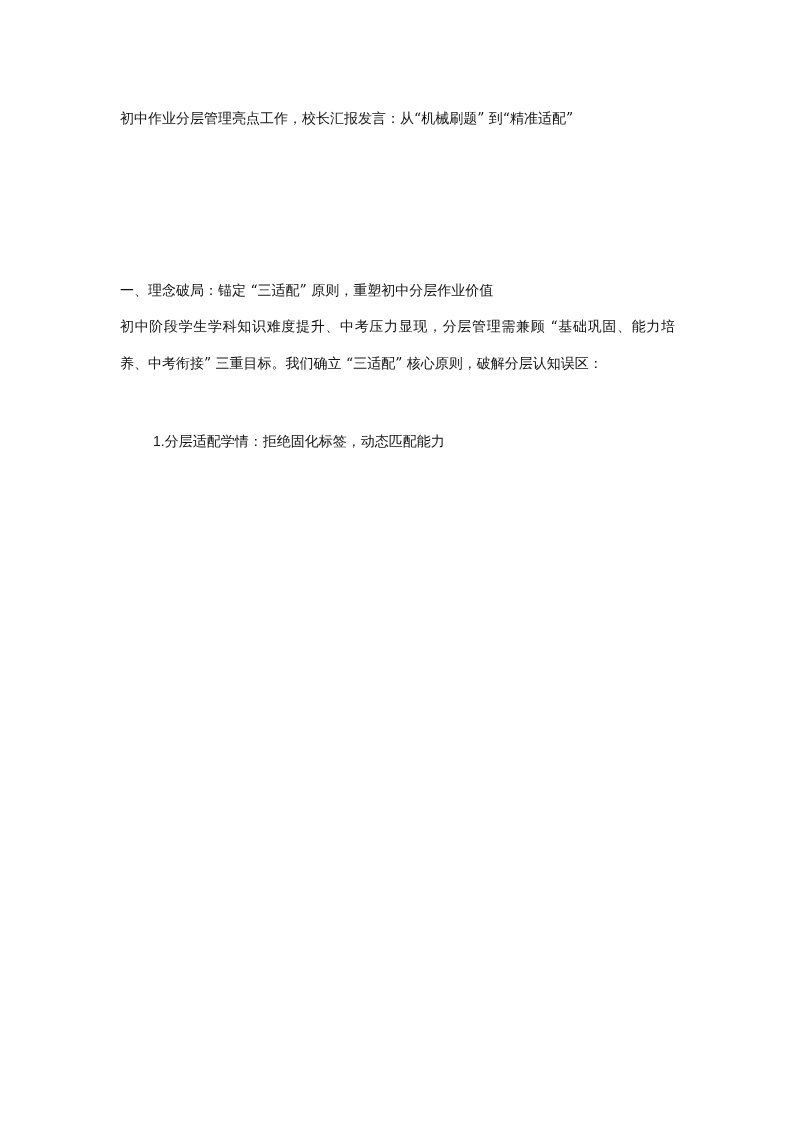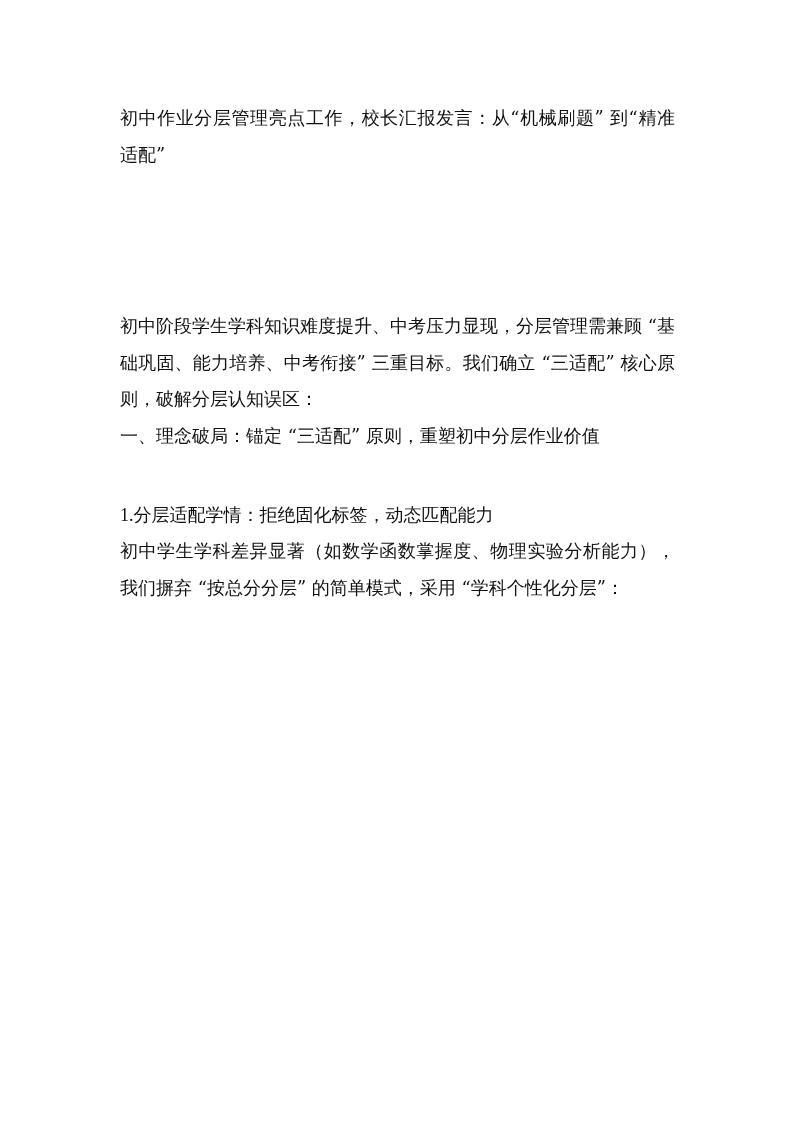--- a/index.html
+++ b/index.html
@@ -15,40 +15,40 @@
       font-family: "DejaVu Serif", "Liberation Serif", serif;
       color: #111111;
     }
     .page {
       position: absolute;
       left: 120px;
       top: 100px;
       width: 555px;
     }
     .para {
-      font-size: 18px;
+      font-size: 14px;
       line-height: 36.6px;
       margin: 0;
       text-align: justify;
       text-justify: inter-character;
     }
     .gap-1 { height: 45px; }
     .gap-2 { height: 45px; }
     .gap-3 { height: 45px; }
     .gap-4 { height: 42px; }
     .numbered {
-      font-family: Liberation Serif, serif;
+      font-family: Liberation Sans, sans-serif;
+      margin-left: 33px;
     }
   </style>
 </head>
 <body>
 
 <div class="page">
   <p class="para">初中作业分层管理亮点工作，校长汇报发言：从“机械刷题” 到“精准适配”</p>
   <div class="gap-1"></div>
   <div class="gap-2"></div>
   <div class="gap-3"></div>
+  <p class="para">一、理念破局：锚定 “三适配” 原则，重塑初中分层作业价值</p>
   <p class="para">初中阶段学生学科知识难度提升、中考压力显现，分层管理需兼顾 “基础巩固、能力培养、中考衔接” 三重目标。我们确立 “三适配” 核心原则，破解分层认知误区：</p>
-  <p class="para">一、理念破局：锚定 “三适配” 原则，重塑初中分层作业价值</p>
   <div class="gap-4"></div>
   <p class="para numbered">1.分层适配学情：拒绝固化标签，动态匹配能力</p>
-  <p class="para">初中学生学科差异显著（如数学函数掌握度、物理实验分析能力），我们摒弃 “按总分分层” 的简单模式，采用 “学科个性化分层”：</p>
 </div>
 
 </body></html>

